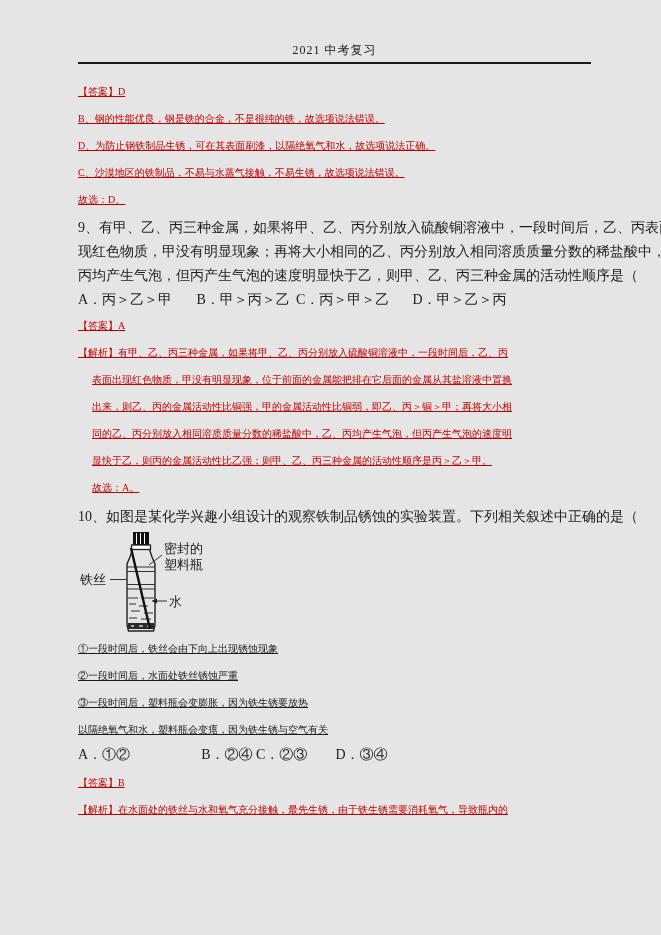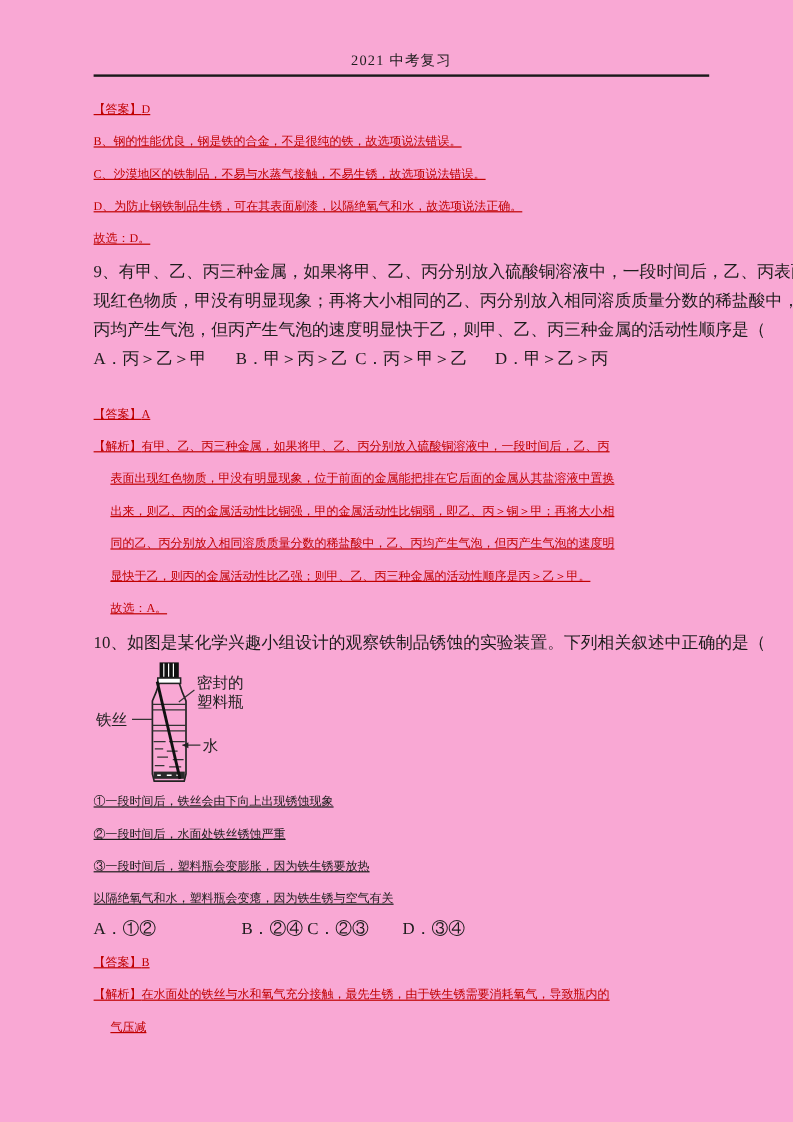--- a/index.html
+++ b/index.html
@@ -1,33 +1,33 @@
 <!DOCTYPE html>
 <html><head>
 <meta charset="utf-8">
 <style>
   * { margin:0; padding:0; box-sizing:border-box; }
   body { background:#888; font-family:"Liberation Serif","DejaVu Serif",serif; }
   .page {
     position:relative; width:661px; height:935px; margin:0 auto;
-    background:#f9a8d4; overflow:hidden; color:#1c1c1c;
+    background:#e5e5e5; overflow:hidden; color:#1c1c1c;
   }
   .content { padding:0 70px 0 78px; }
   .header {
     margin:0 0 0 0; padding-top:42px; padding-bottom:3px;
     text-align:center; font-size:12px; letter-spacing:1px;
     border-bottom:2px solid #1a1a1a;
   }
   .line  { font-size:14px; line-height:24px; white-space:nowrap; }
   .rline { font-size:10px; line-height:27px; white-space:nowrap;text-decoration:underline; }
   .red   { color:#c00000; }
   .indent { padding-left:14px; }
   .blk-q8 { margin-top:14px; }
   .blk-q9q { margin-top:3px; }
-  .blk-q9r { margin-top:20px; }
+  .blk-q9r { margin-top:0; }
   .blk-q10q { margin-top:4px; }
   .figure { margin-top:2px; height:104px; }
   .blk-st .rline { color:#1c1c1c; }
   .opts span { display:inline-block; }
   .q9opts span:nth-child(1){ width:115px; }
   .q9opts span:nth-child(2){ width:96px; }
   .q9opts span:nth-child(3){ width:113px; }
   .q10opts span:nth-child(1){ width:78px; }
   .q10opts span:nth-child(2){ width:93px;text-align:right; }
   .q10opts span:nth-child(3){ width:76px;font-family:Liberation Serif, serif; }
@@ -44,22 +44,22 @@
 
     <div class="header">
       <span>2021 中考复习</span>
     </div>
 
     <div class="blk-q8">
       <div class="rline red">
         <span>【答案】</span><span>D</span>
       </div>
       <div class="rline red">B、钢的性能优良，钢是铁的合金，不是很纯的铁，故选项说法错误。</div>
+      <div class="rline red">D、为防止钢铁制品生锈，可在其表面刷漆，以隔绝氧气和水，故选项说法正确。</div>
       <div class="rline red">C、沙漠地区的铁制品，不易与水蒸气接触，不易生锈，故选项说法错误。</div>
-      <div class="rline red">D、为防止钢铁制品生锈，可在其表面刷漆，以隔绝氧气和水，故选项说法正确。</div>
       <div class="rline red">故选：D。</div>
     </div>
 
     <div class="blk-q9q">
       <div class="line">9、有甲、乙、丙三种金属，如果将甲、乙、丙分别放入硫酸铜溶液中，一段时间后，乙、丙表面出</div>
       <div class="line">现红色物质，甲没有明显现象；再将大小相同的乙、丙分别放入相同溶质质量分数的稀盐酸中，乙、</div>
       <div class="line">丙均产生气泡，但丙产生气泡的速度明显快于乙，则甲、乙、丙三种金属的活动性顺序是（　　）</div>
       <div class="line opts q9opts">
         <span>A．丙＞乙＞甲</span>
         <span>B．甲＞丙＞乙</span>
@@ -156,17 +156,16 @@
       </div>
     </div>
 
     <div class="blk-q10r">
       <div class="rline red">
         <span>【答案】</span><span>B</span>
       </div>
       <div class="rline red">
         <span>【解析】</span><span>在水面处的铁丝与水和氧气充分接触，最先生锈，由于铁生锈需要消耗氧气，导致瓶内的</span>
       </div>
-      <div class="rline red indent">气压减</div>
     </div>
 
   </div>
 </div>
 
 </body></html>

